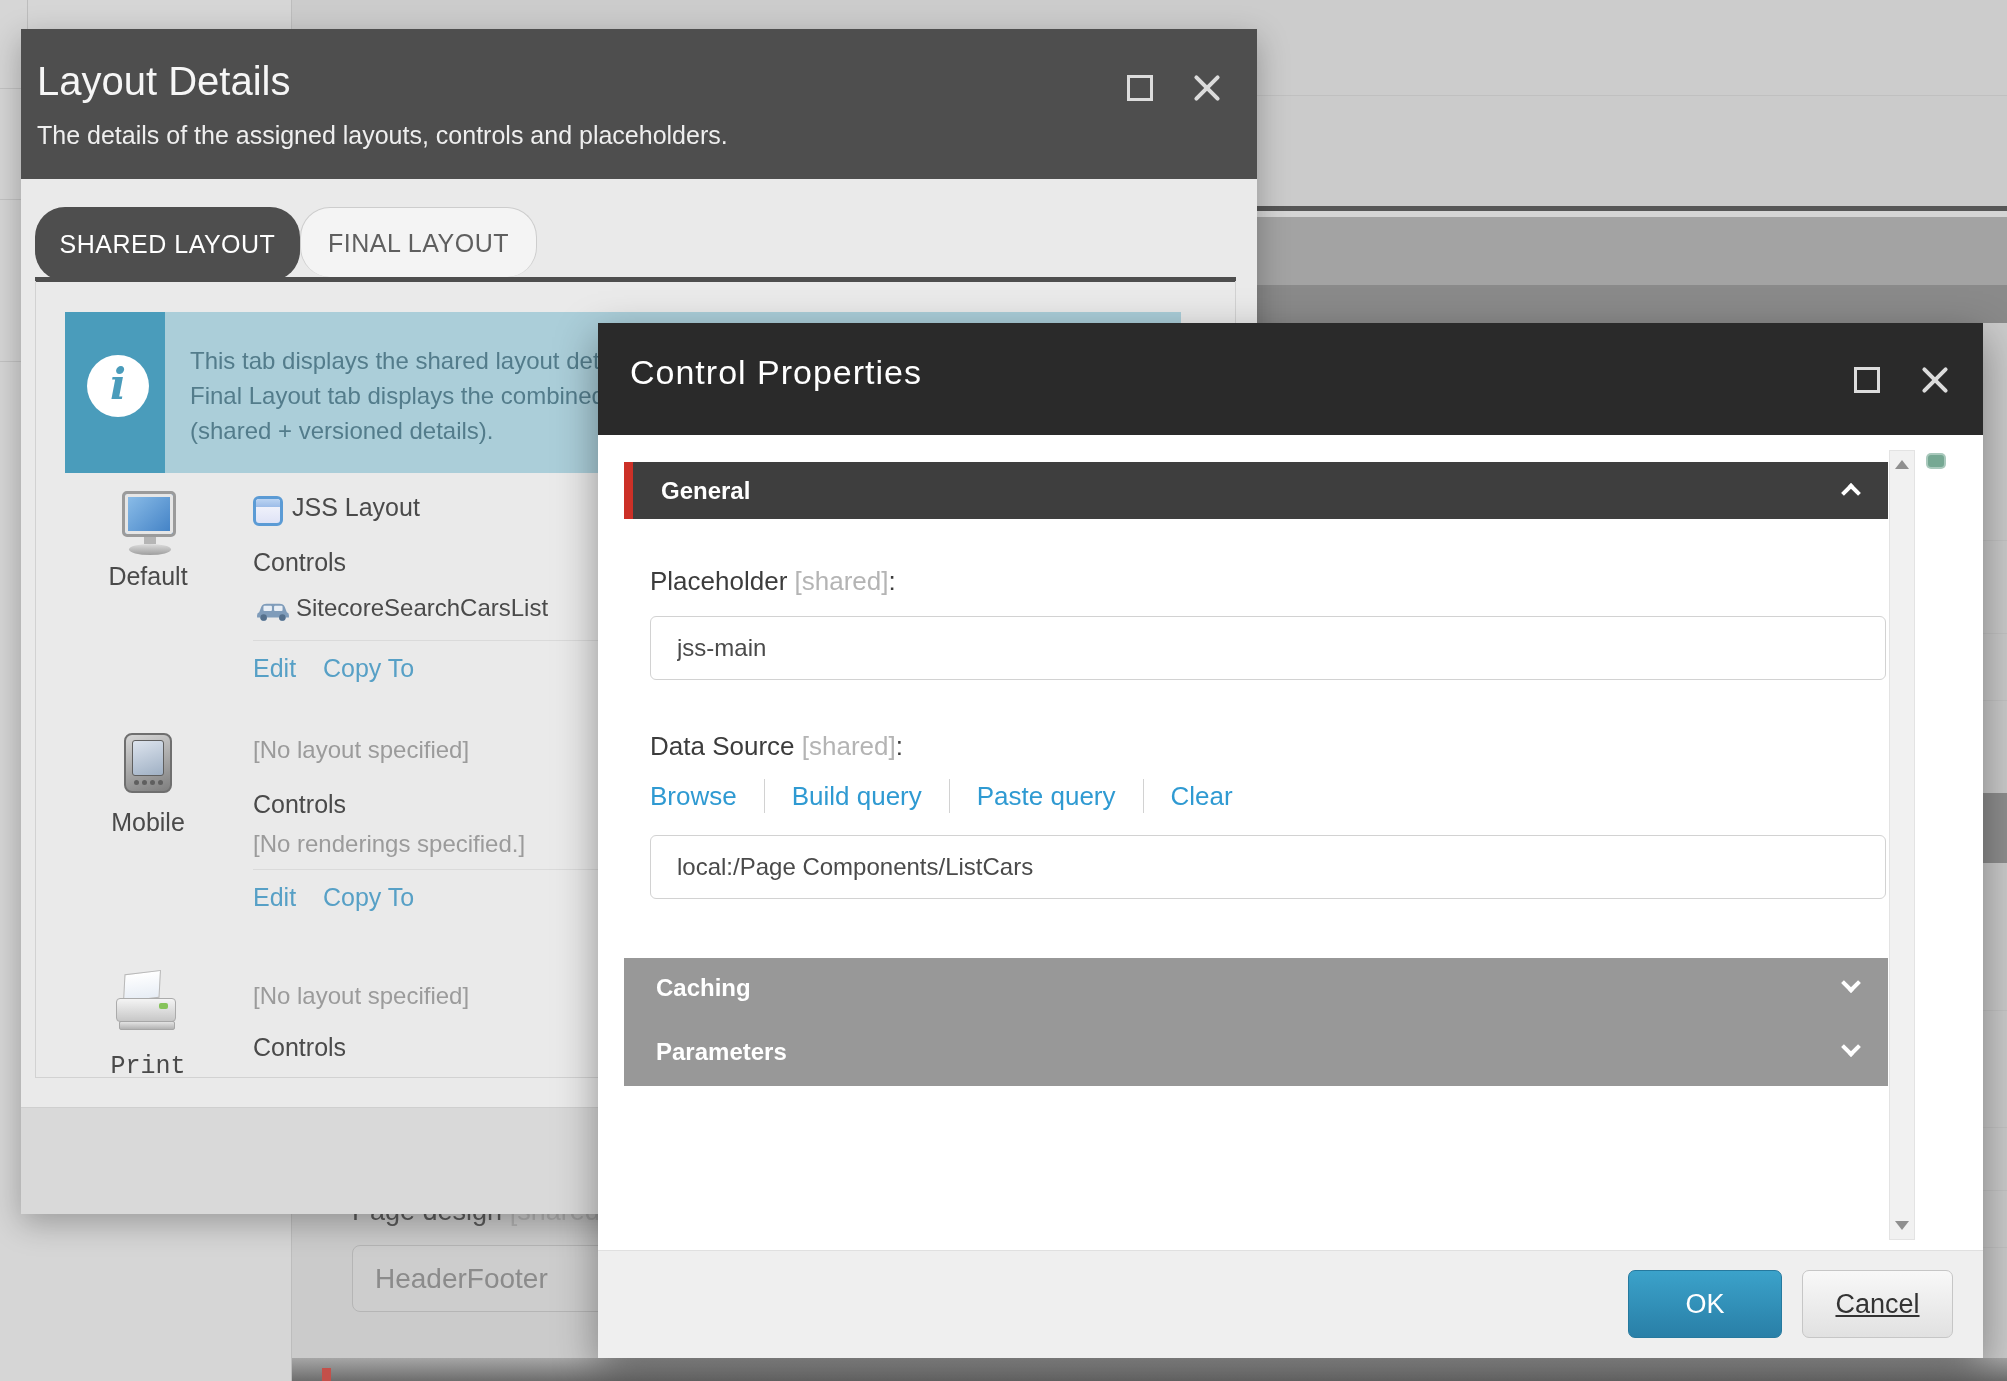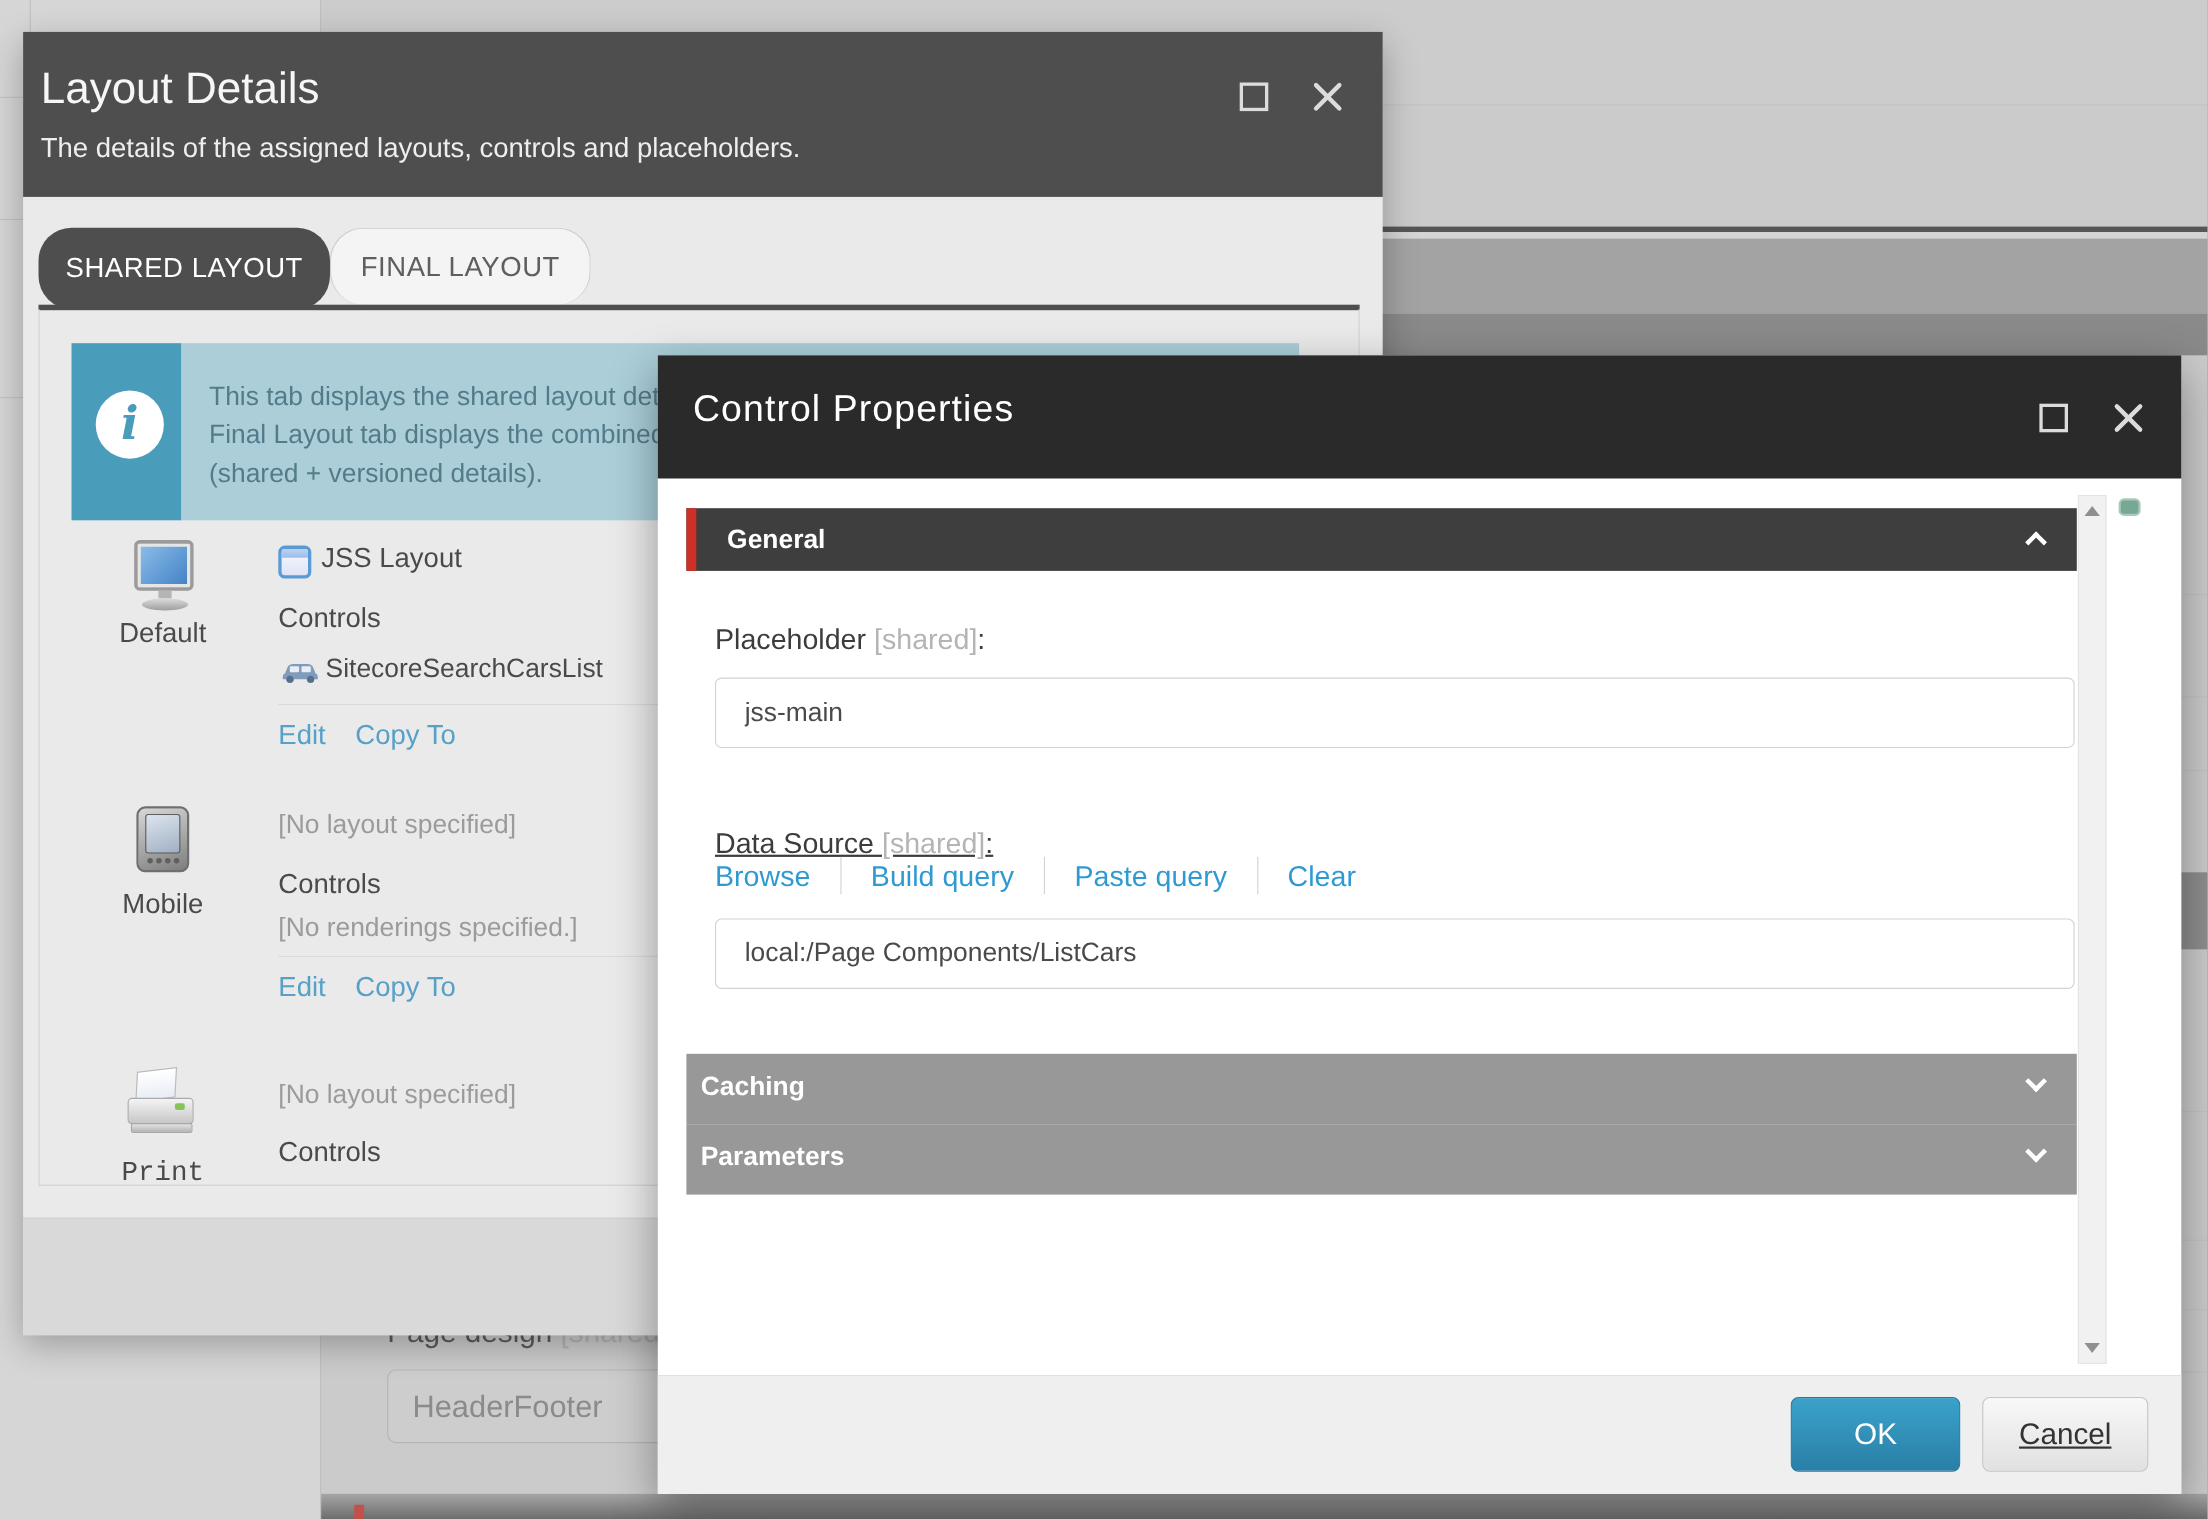--- a/index.html
+++ b/index.html
@@ -88,21 +88,21 @@
 
   
   .cp{left:598px;top:323px;width:1385px;height:1035px;background:#fff;
       box-shadow:0 14px 40px rgba(0,0,0,.38);}
   .cp-header{position:absolute;left:0;top:0;width:100%;height:112px;background:#2a2a2a;}
   .cp-title{position:absolute;left:32px;top:30px;font-size:34px;font-weight:400;color:#fff;letter-spacing:1px;}
   .sec-bar{position:absolute;left:26px;width:1264px;box-sizing:border-box;color:#fff;
            font-size:24px;font-weight:bold;cursor:pointer;}
   .sec-general{top:139px;height:57px;background:#3e3e3e;border-left:9px solid #cc3027;line-height:57px;
                padding-left:28px;}
-  .sec-gray{background:#989898;height:64px;line-height:60px;padding-left:13px;}
+  .sec-gray{background:#989898;height:64px;line-height:60px;padding-left:32px;}
   .chev{position:absolute;right:30px;width:14px;height:14px;box-sizing:border-box;
         border-top:4px solid #fff;border-right:4px solid #fff;}
   .chev-up{top:24px;transform:rotate(-45deg);}
   .chev-down{top:18px;transform:rotate(135deg);}
   .cp-label{position:absolute;left:52px;font-size:26px;color:#3c3c3c;white-space:nowrap;}
   .cp-shared{color:#b4b4b4;}
   .cp-input{position:absolute;left:52px;width:1236px;height:64px;box-sizing:border-box;background:#fff;
             border:1px solid #d2d2d2;border-radius:6px;font-size:24px;color:#4a4a4a;padding:0 0 0 26px;
             font-family:"Liberation Sans",sans-serif;}
   .cp-links{position:absolute;left:52px;top:453px;display:flex;align-items:center;height:40px;}
@@ -260,21 +260,21 @@
       <span>General</span>
       <span class="chev chev-up"></span>
     </div>
 
     <div class="cp-label" style="top:243px;">
       <span>Placeholder</span>
       <span class="cp-shared">[shared]</span><span>:</span>
     </div>
     <input class="cp-input" style="top: 293px;" value="jss-main">
 
-    <div class="cp-label" style="top:428px;text-decoration:underline;">
+    <div class="cp-label" style="top:408px;">
       <span>Data Source</span>
       <span class="cp-shared">[shared]</span><span>:</span>
     </div>
 
     <div class="cp-links">
       <span class="cp-link">Browse</span>
       <span class="link-sep"></span>
       <span class="cp-link">Build query</span>
       <span class="link-sep"></span>
       <span class="cp-link">Paste query</span>

